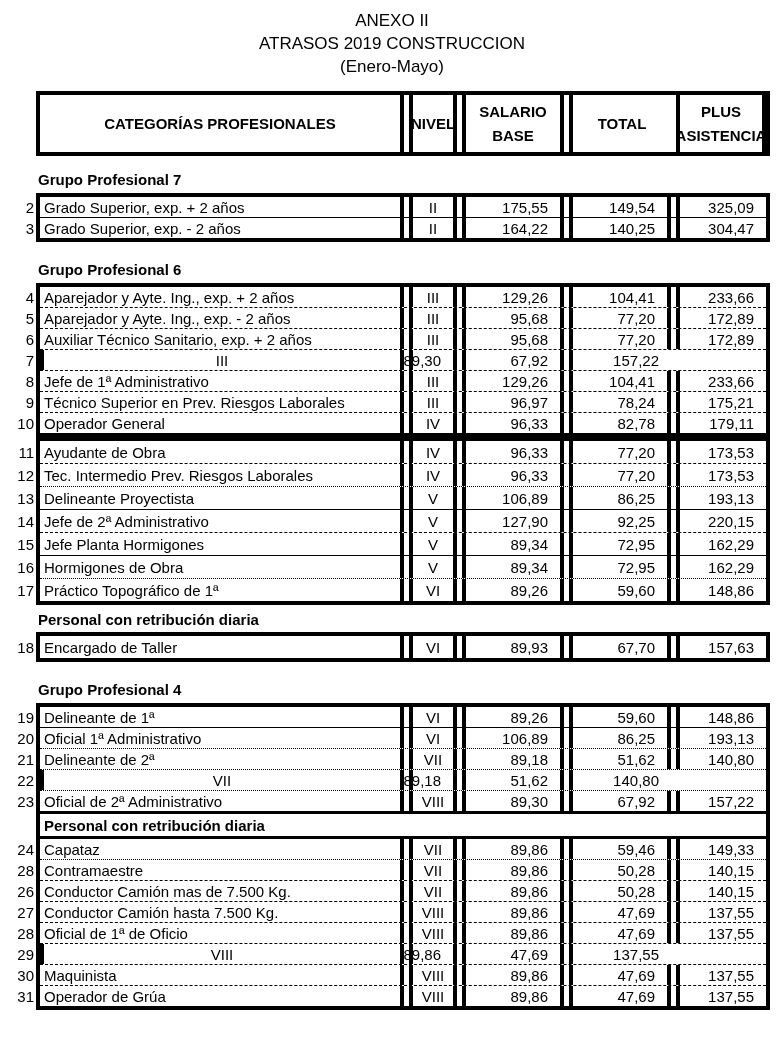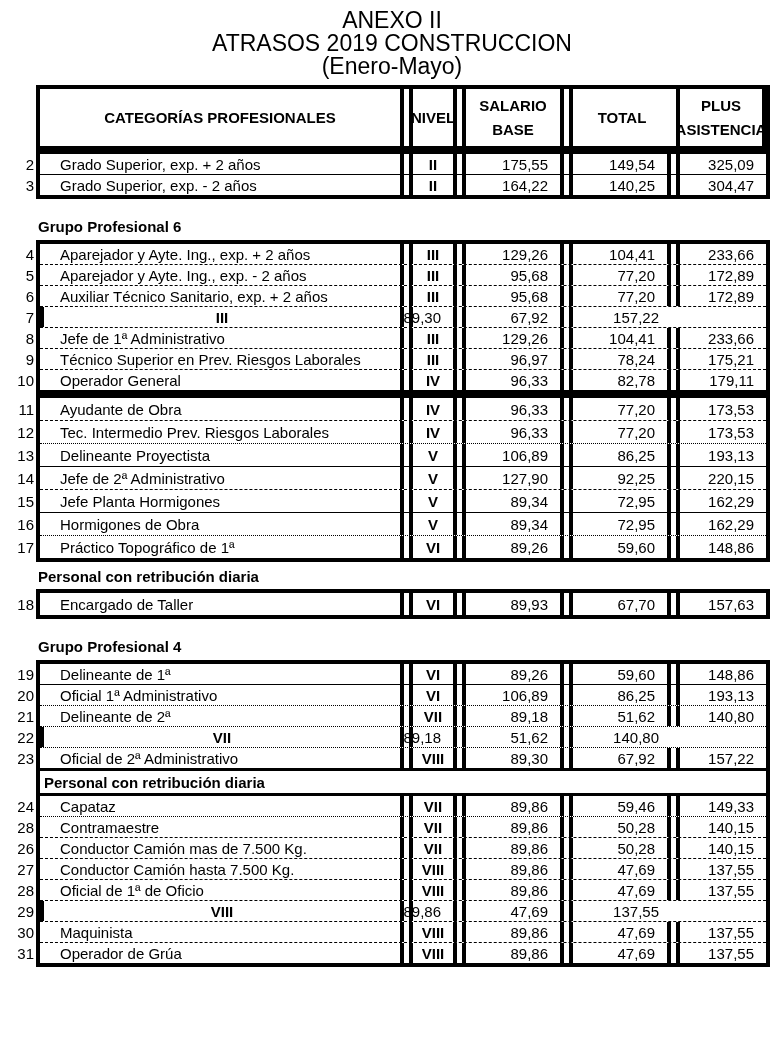--- a/index.html
+++ b/index.html
@@ -1,45 +1,45 @@
 <!DOCTYPE html>
 <html><head>
 <meta charset="utf-8">
 <style>
   html,body{margin:0;padding:0;background:#fff;}
   .page{
     width:784px;height:1050px;box-sizing:border-box;overflow:hidden;
     font-family:"Liberation Sans","DejaVu Sans",sans-serif;color:#000;background:#fff;
   }
-  .title-block{text-align:center;padding-top:9px;font-size:23px;line-height:23px;}
+  .title-block{text-align:center;padding-top:9px;font-size:17px;line-height:23px;}
   .table-area{margin-left:36px;width:734px;}
   
   .cols{display:grid;grid-template-columns:1fr 48px 102px 102px 90px;column-gap:5px;}
   
   .header-table{
-    box-sizing:border-box;margin-top:7px;border:4px solid #000;height:65px;
+    box-sizing:border-box;margin-top:13px;border:4px solid #000;height:65px;
     font-weight:bold;font-size:15px;
   }
   .hcell{display:flex;align-items:center;justify-content:center;text-align:center;line-height:24px;}
   
   .c-cat{border-right:4px solid #000;}
   .c-niv,.c-sal,.c-plus{border-left:4px solid #000;border-right:4px solid #000;}
   .c-tot{border-left:4px solid #000;}
   
   .section-heading{font-weight:bold;font-size:15px;line-height:18px;margin:19px 0 4px 2px;}
   .section-heading.first{margin-top:15px;}
   .section-heading.tight{margin-top:6px;margin-bottom:3px;}
   
   .block{box-sizing:border-box;border:4px solid #000;}
   .row{position:relative;align-items:stretch;font-size:15px;}
   .rh20 .row{min-height:20px;}
   .rh22 .row{min-height:22px;}
   .cell{display:flex;align-items:center;box-sizing:border-box;}
-  .cell.cat{padding-left:20px;}
-  .cell.niv{justify-content:center;font-weight:bold;text-align:center;}
+  .cell.cat{padding-left:4px;}
+  .cell.niv{justify-content:center;font-weight:normal;text-align:center;}
   .cell.val{justify-content:flex-end;padding-right:12px;}
   .rownum{
     position:absolute;left:-36px;top:50%;transform:translateY(-50%);
     width:30px;text-align:right;font-size:15px;
   }
   .div-solid{border-top:1px solid #000;}
   .div-dashed{border-top:1px dashed #000;}
   .div-dotted{border-top:1px dotted #000;}
   .banner{
     border-top:3px solid #000;border-bottom:3px solid #000;
@@ -59,20 +59,21 @@
 
   <div class="table-area">
     <div class="header-table cols">
       <div class="hcell c-cat">CATEGORÍAS PROFESIONALES</div>
       <div class="hcell c-niv">NIVEL</div>
       <div class="hcell c-sal">SALARIO BASE</div>
       <div class="hcell c-tot">TOTAL</div>
       <div class="hcell c-plus">PLUS ASISTENCIA</div>
     </div>
     <div id="sections">
+        <div class="section-heading first">Grupo Profesional 7</div>
         <div class="block rh20">
           <div class="row cols">
             <span class="rownum">2</span>
             <div class="cell cat c-cat">Grado Superior, exp. + 2 años</div>
             <div class="cell niv c-niv">II</div>
             <div class="cell val c-sal">175,55</div>
             <div class="cell val c-plus">149,54</div>
             <div class="cell val c-tot">325,09</div>
           </div>
           <div class="row cols div-solid">

